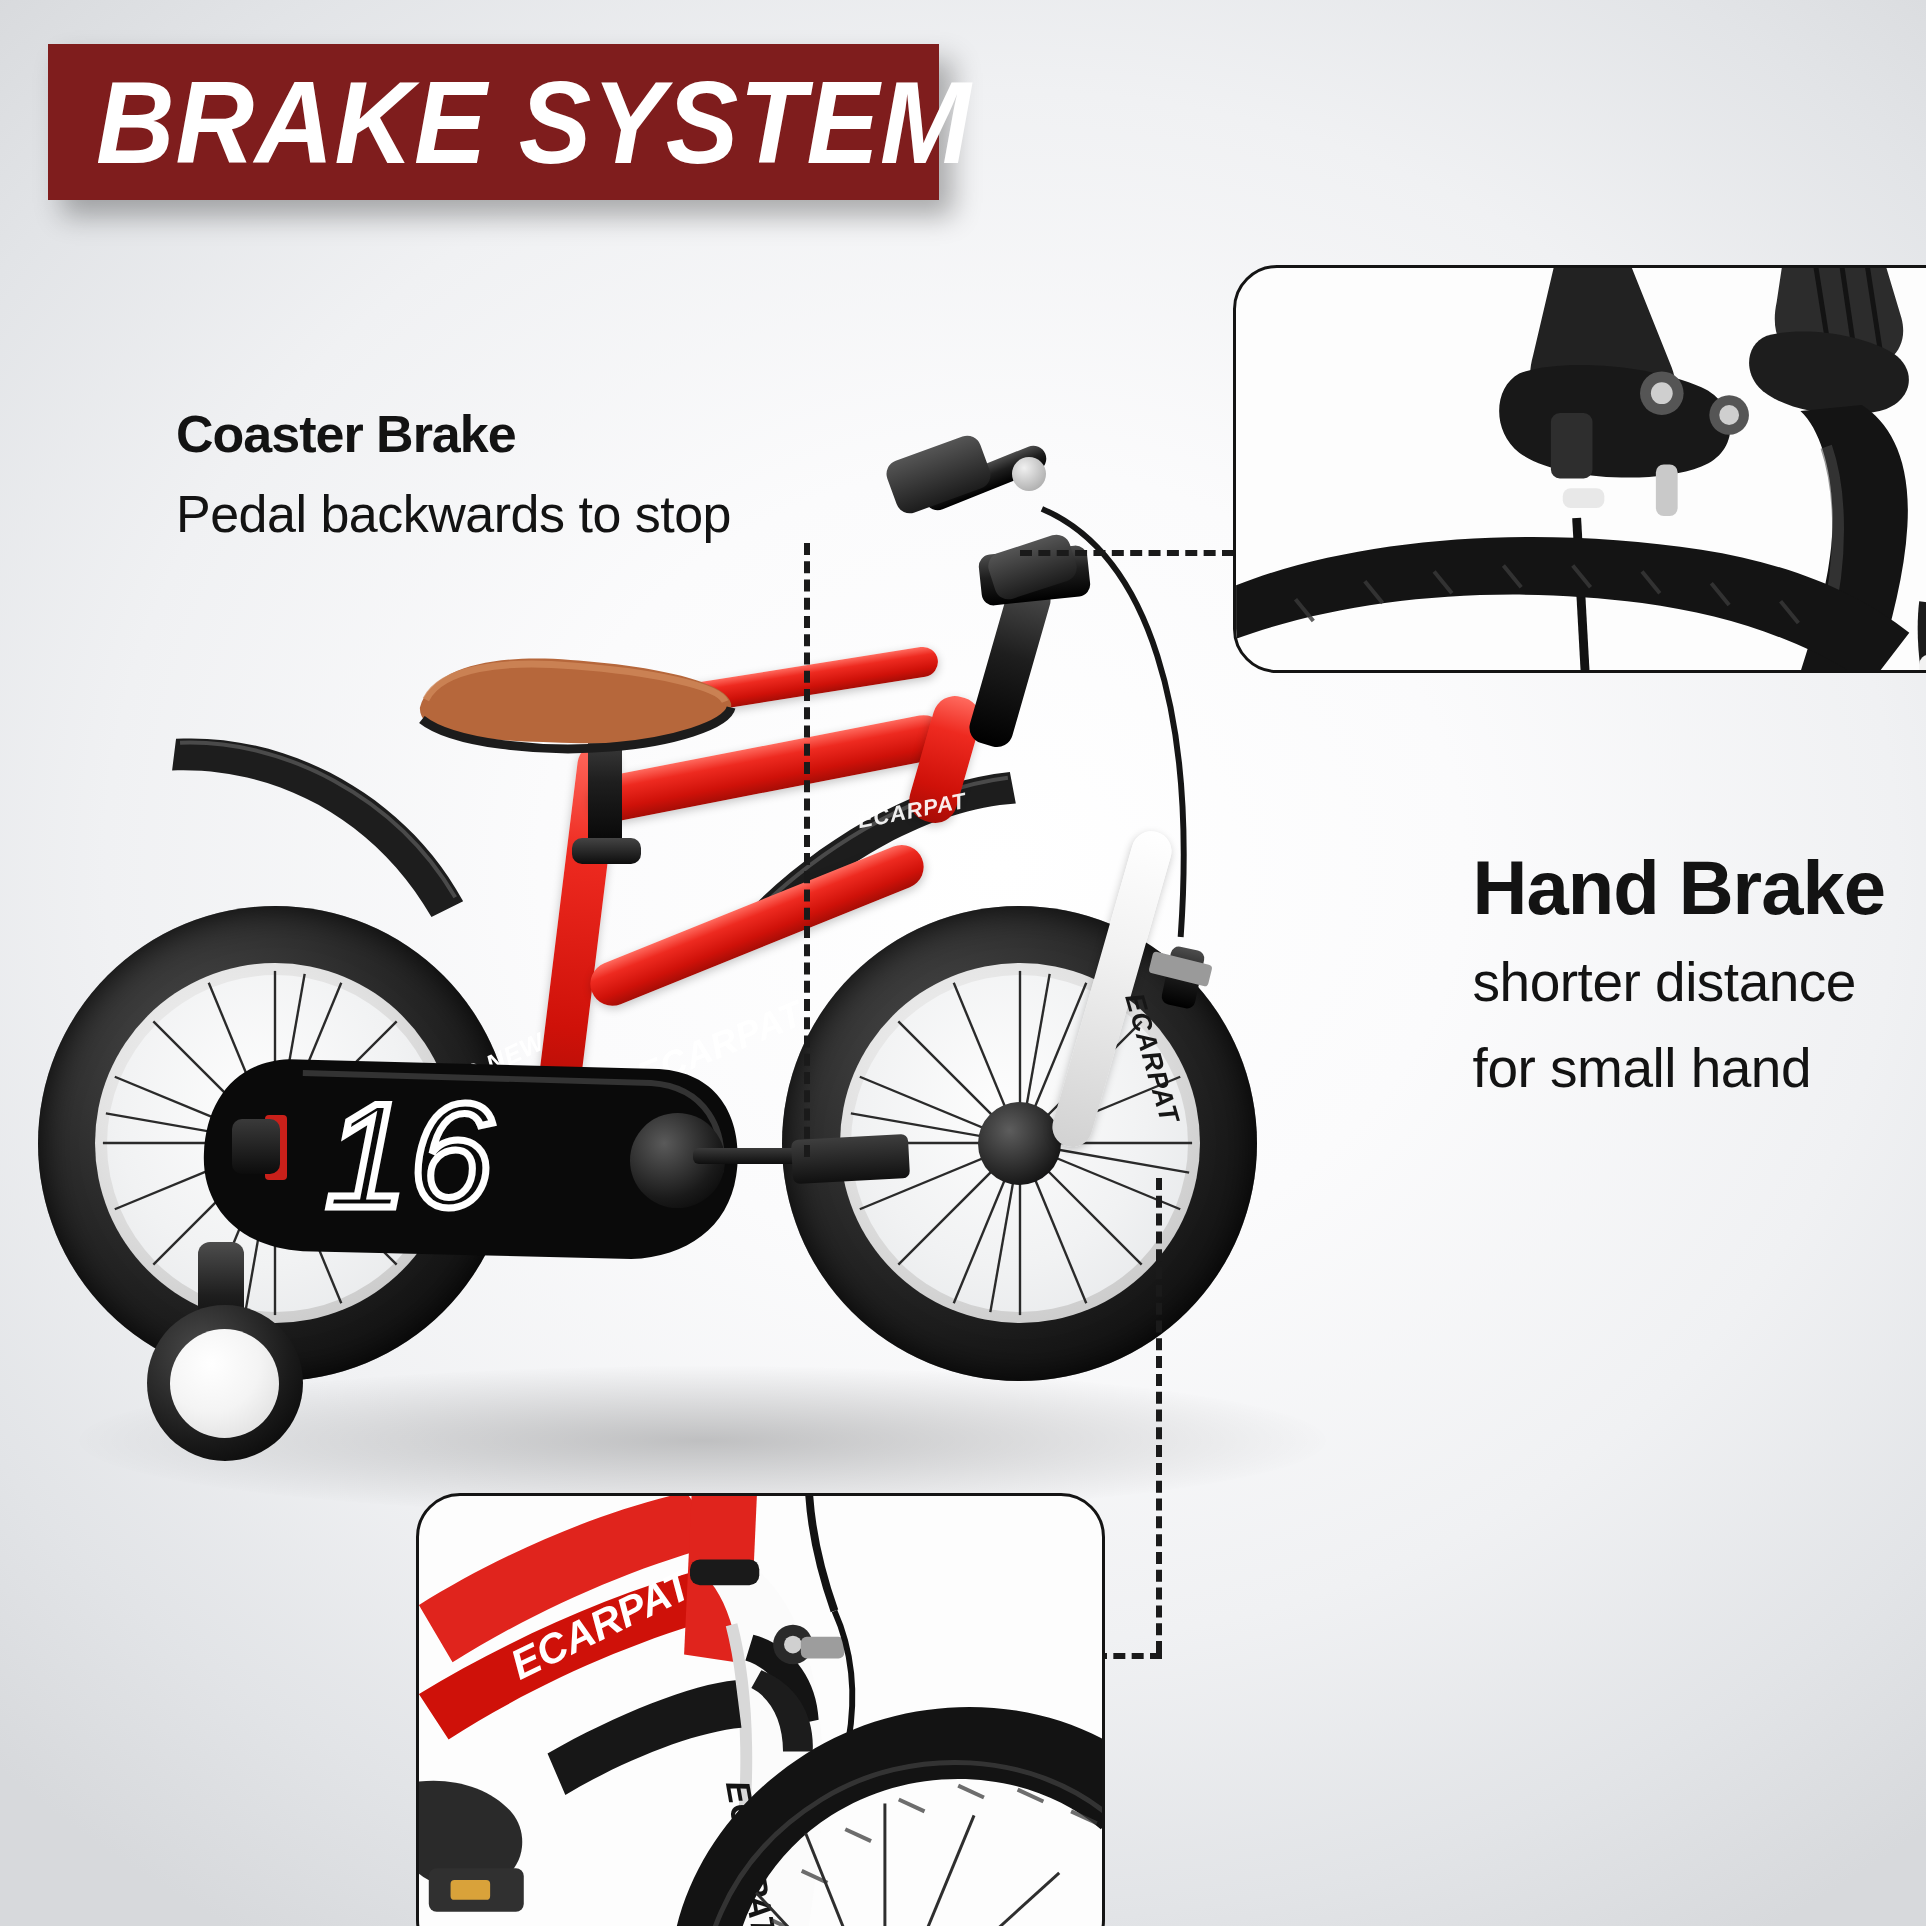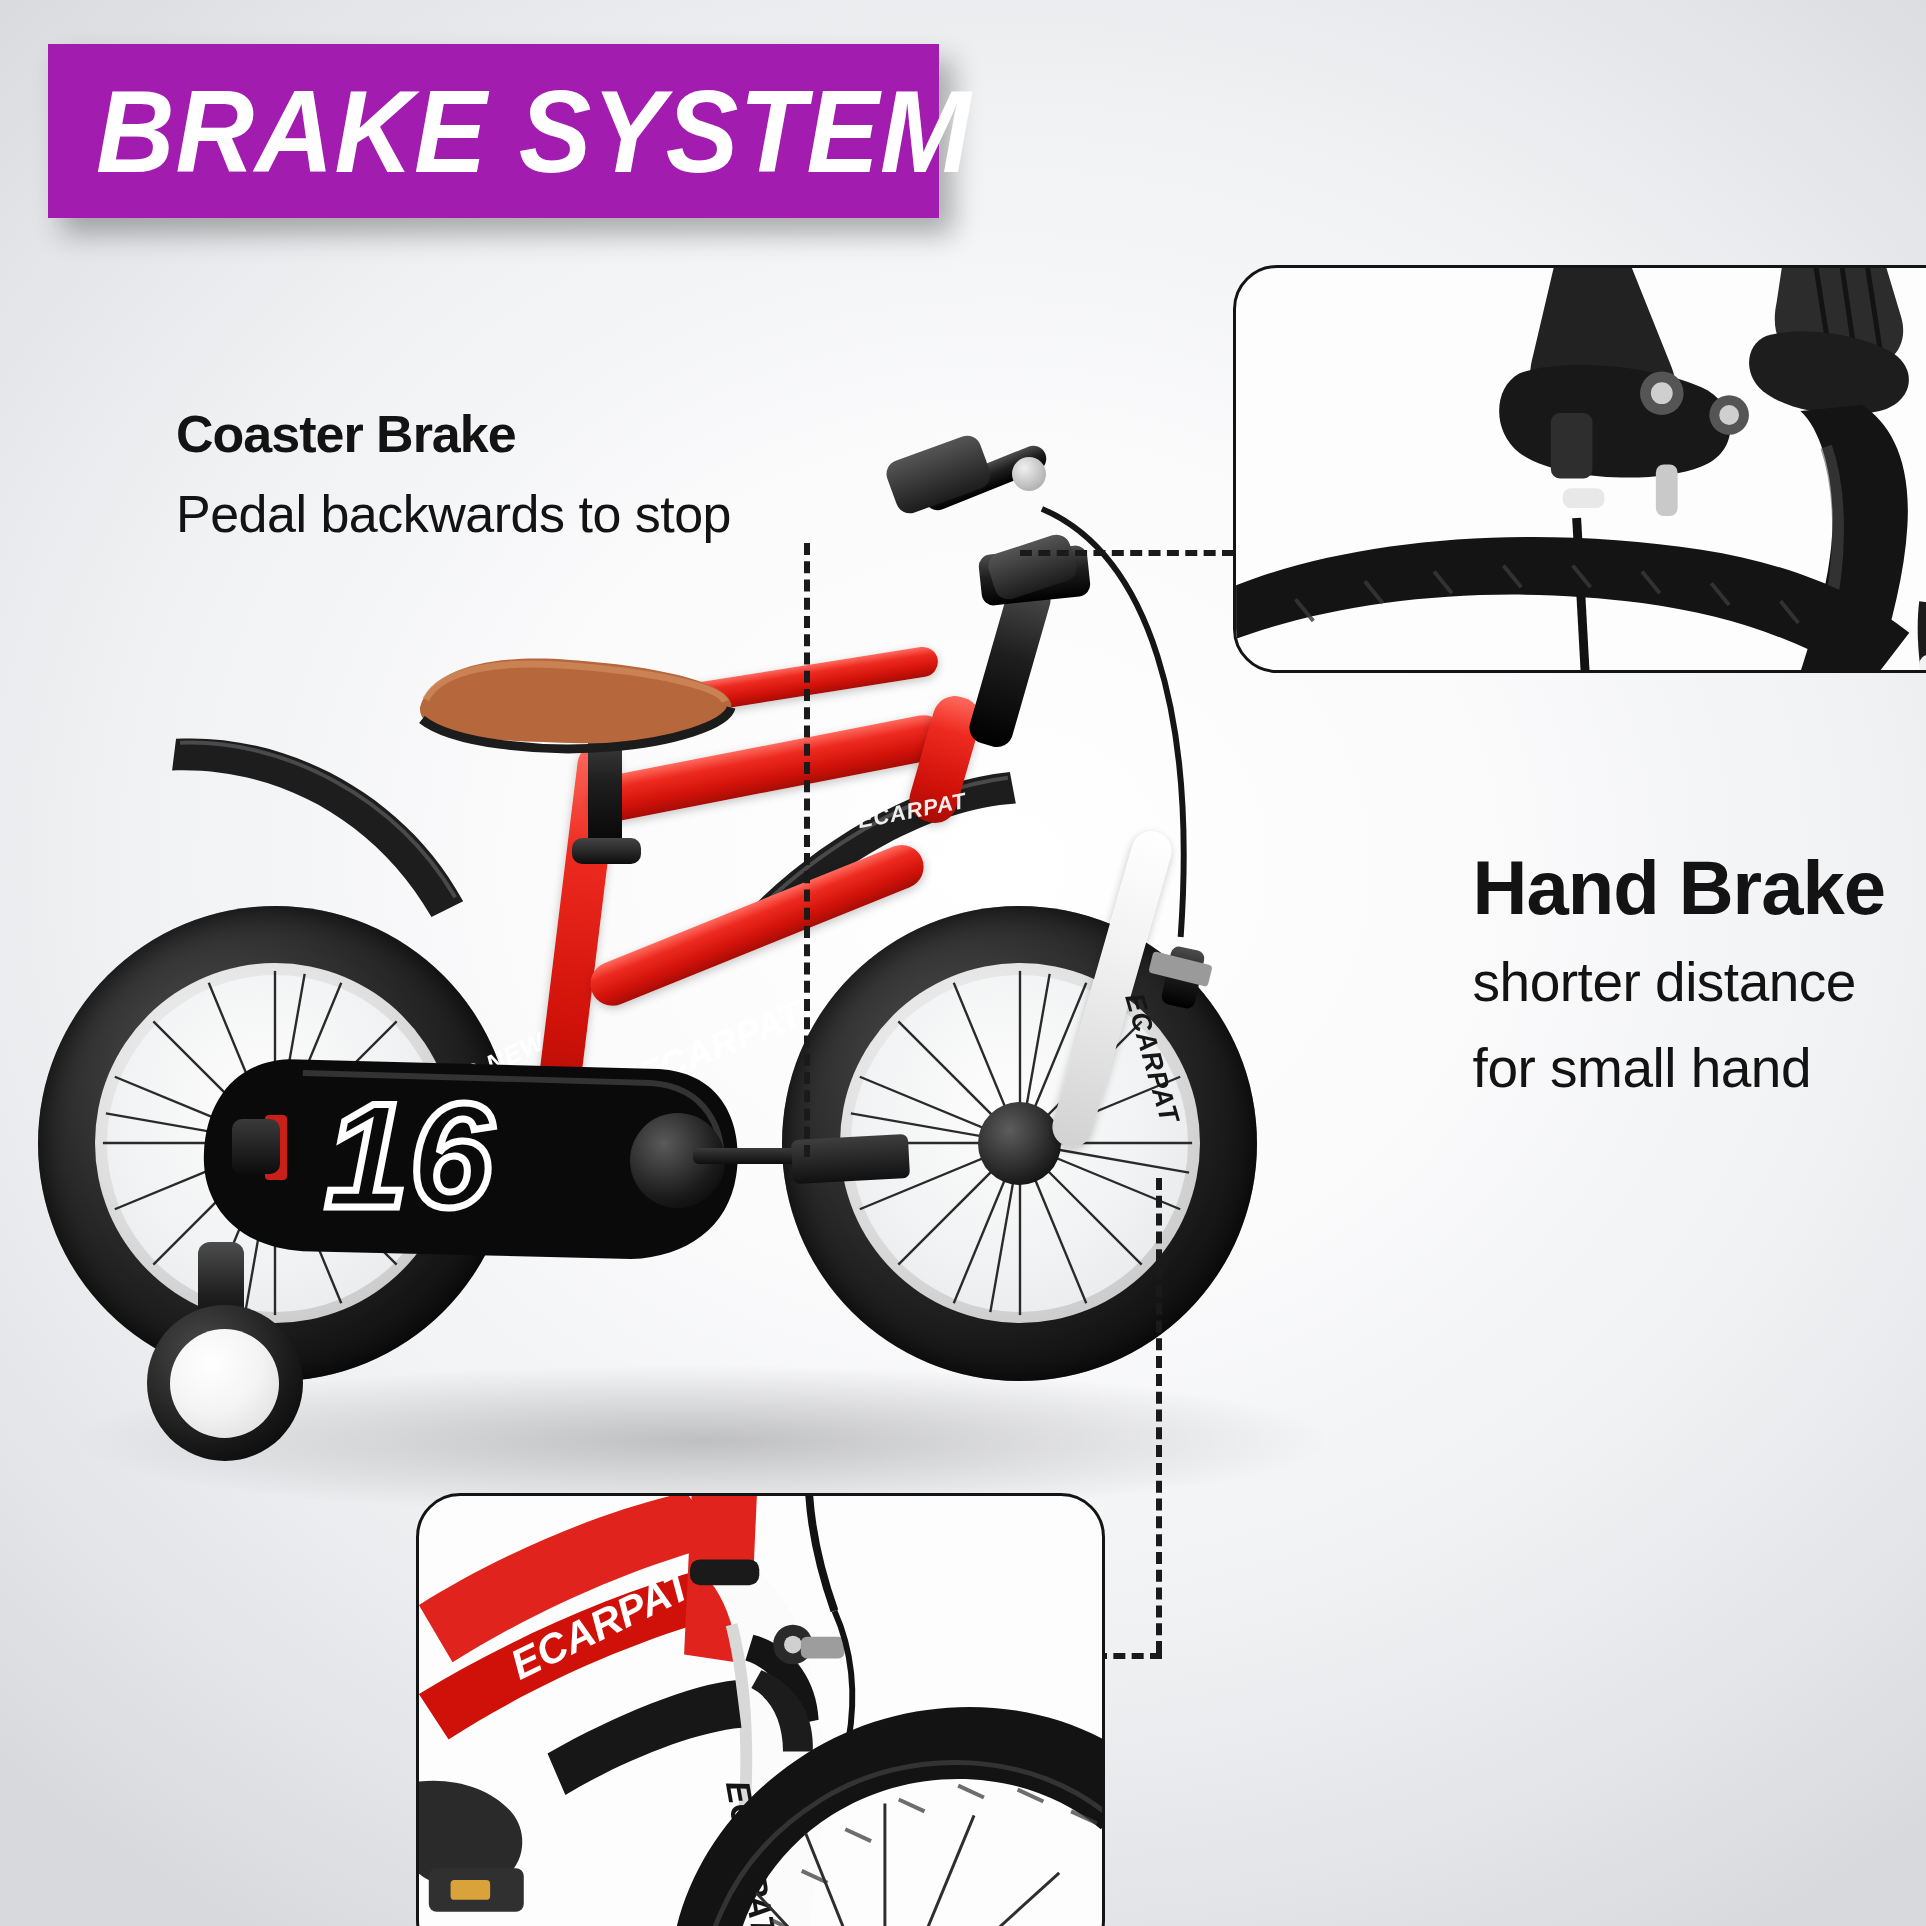--- a/index.html
+++ b/index.html
@@ -7,22 +7,22 @@
     width:1927px;height:1927px;overflow:hidden;position:relative;
     font-family:"Liberation Sans","DejaVu Sans",sans-serif;
     background:
       radial-gradient(ellipse 75% 65% at 52% 45%, #ffffff 0%, #fbfbfc 32%, #f0f1f3 62%, #e2e4e7 84%, #d7d9dc 100%),
       linear-gradient(135deg,#dcdee1 0%,#f4f5f6 40%,#eceef0 70%,#d5d7da 100%);
   }
   .stage{position:absolute;inset:0;}
 
   
   .banner{
-    position:absolute;left:48px;top:44px;width:891px;height:174px;
-    background:#a21caf;
+    position:absolute;left:48px;top:44px;width:891px;height:156px;
+    background:#7f1d1d;
     box-shadow:14px 16px 26px rgba(0,0,0,.30);
     display:flex;align-items:center;
   }
   .banner-text{
     color:#fff;font-weight:bold;font-style:italic;
     font-size:117px;letter-spacing:1px;
     transform:scaleX(.93);transform-origin:left center;
     margin-left:48px;white-space:nowrap;line-height:1;
   }
 
@@ -69,21 +69,21 @@
   .hole{position:absolute;border-radius:50%;background:
       radial-gradient(ellipse at 45% 38%, #fdfdfd 0%, #f1f2f3 55%, #e3e5e7 100%);}
 
   
   .tube{position:absolute;background:linear-gradient(180deg,#ff6a5e 0%,#ee2a20 28%,#cf1109 72%,#a60d06 100%);
         border-radius:22px;box-shadow:0 3px 10px rgba(0,0,0,.22);}
   .tube-w{position:absolute;background:linear-gradient(180deg,#ffffff 0%,#f2f2f2 38%,#d2d2d2 100%);
         border-radius:20px;box-shadow:0 3px 9px rgba(0,0,0,.22);}
   .tube-k{position:absolute;background:linear-gradient(180deg,#4d4d4d 0%,#1e1e1e 45%,#000 100%);
         border-radius:16px;}
-  .guard-num{position:absolute;font-weight:bold;font-style:italic;font-size:149px;
+  .guard-num{position:absolute;font-weight:normal;font-style:italic;font-size:149px;
         color:transparent;-webkit-text-stroke:7px #fff;letter-spacing:2px;line-height:1;}
 
   
   .decal{position:absolute;color:#fff;font-weight:bold;font-style:italic;
         white-space:nowrap;letter-spacing:1px;}
   .decal-k{position:absolute;color:#161616;font-weight:bold;font-style:italic;
         white-space:nowrap;letter-spacing:1px;}
 
   .grip{position:absolute;background:linear-gradient(180deg,#555,#1c1c1c);border-radius:14px;}
   .pedal{position:absolute;background:linear-gradient(180deg,#3e3e3e,#101010);border-radius:7px;}

